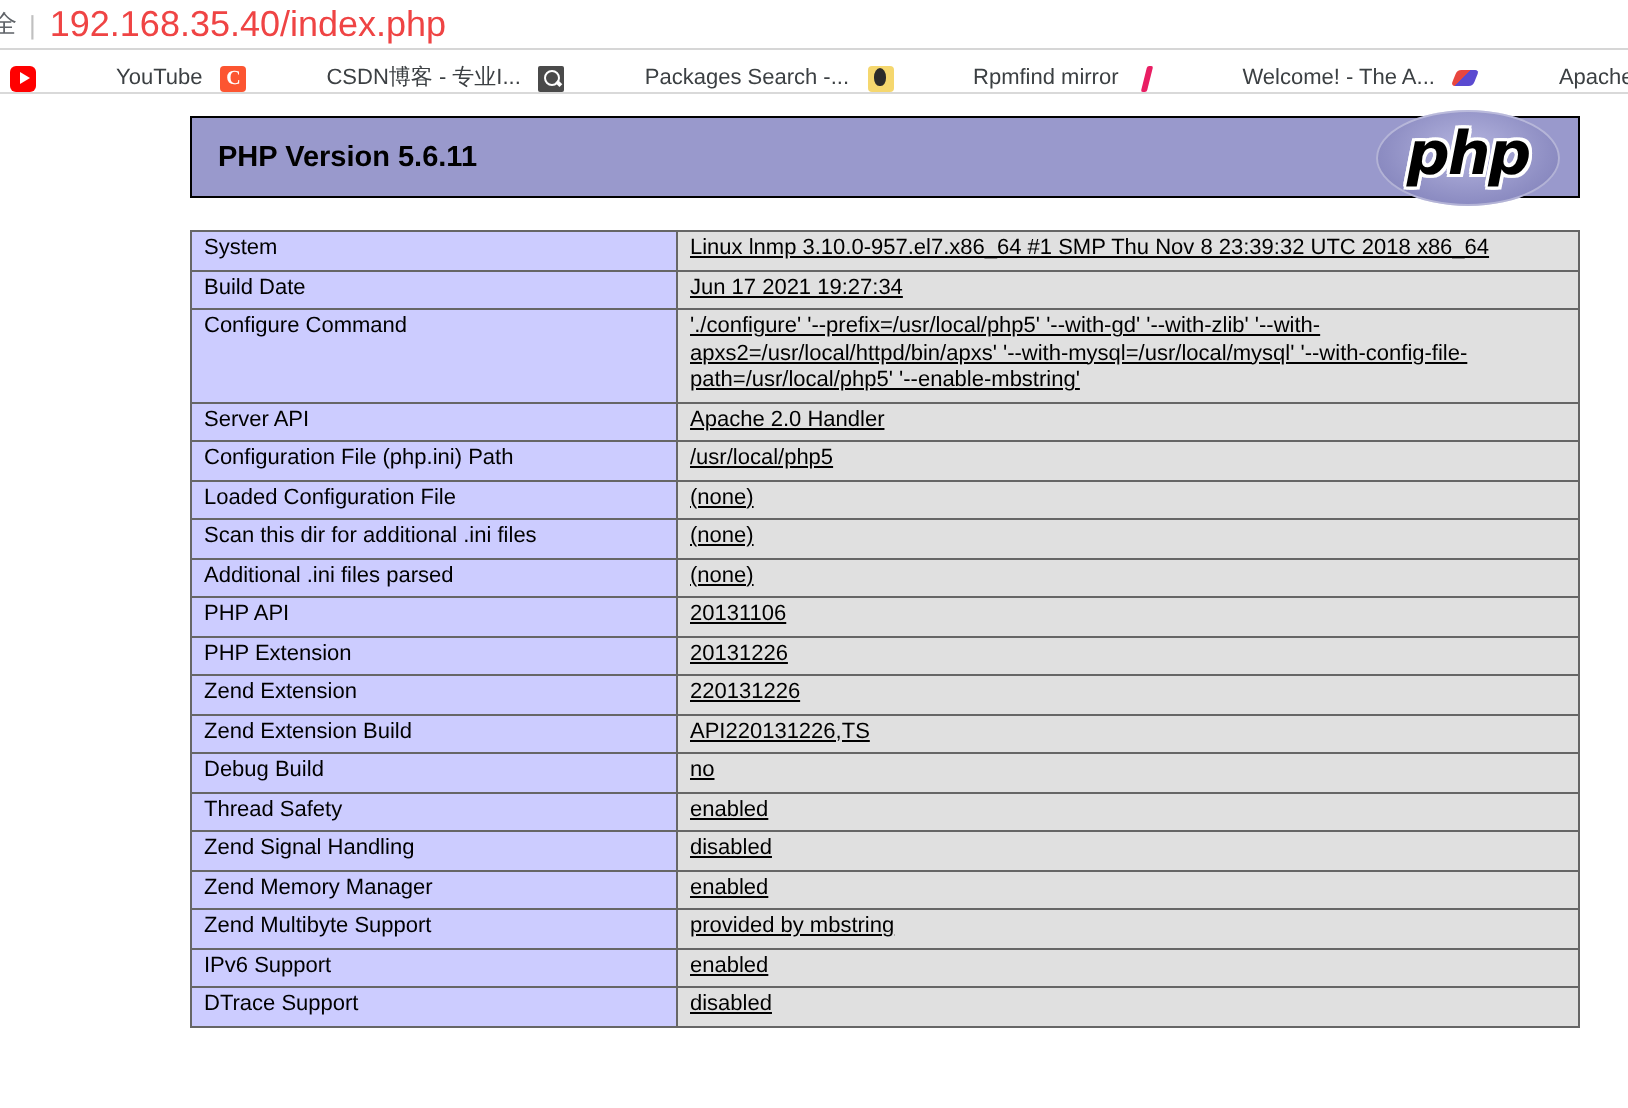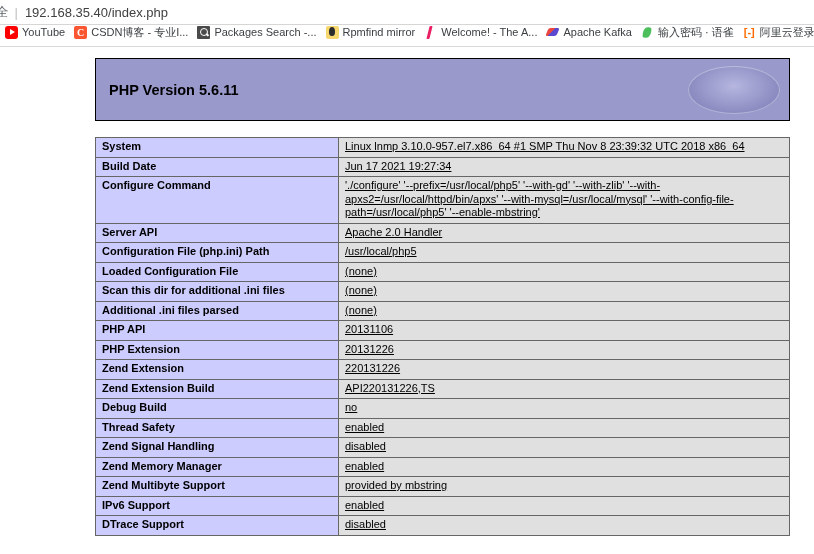--- a/index.html
+++ b/index.html
@@ -32,42 +32,43 @@
     white-space: nowrap;
     margin-left: -4px;
     letter-spacing: 0px;
   }
   #addr-separator {
     color: #c0c0c0;
     font-size: 13px;
     margin: 0 7px 0 6px;
   }
   #url-text {
-    font-size: 13px;
-    color: #404040;
+    font-size: 18px;
+    color: #ef4444;
     white-space: nowrap;
   }
 
   #bookmarks-bar {
     height: 22px;
     display: flex;
     align-items: center;
     background: #ffffff;
     border-bottom: 1px solid #d9d9d9;
     overflow: hidden;
     padding-left: 2px;
   }
   .bookmark {
     display: flex;
-    align-items: flex-start;
+    align-items: flex-end;
     height: 20px;
     padding: 0 5px 0 3px;
     margin-right: 1px;
     white-space: nowrap;
     flex: 0 0 auto;
+    gap: 36px;
   }
   .bookmark .bm-icon {
     width: 13px; height: 13px;
     margin-right: 4px;
     flex: 0 0 auto;
     display: inline-block;
     position: relative;
   }
   .bookmark .bm-label {
     font-size: 11px;
@@ -167,21 +168,21 @@
   #phpinfo-wrap {
     position: absolute;
     left: 95px;
     top: 11px;
     width: 695px;
   }
 
   #php-header {
     background: #9999cc;
     border: 1px solid #000000;
-    height: 63px;
+    height: 41px;
     display: flex;
     align-items: center;
     justify-content: space-between;
     padding: 0 9px 0 13px;
     margin-bottom: 16px;
   }
   #php-version-title {
     font-size: 14.5px;
     font-weight: bold;
     color: #000000;
@@ -232,21 +233,21 @@
     border: 1px solid #666666;
     padding: 2px 6px 3px 6px;
     font-size: 11px;
     vertical-align: top;
     line-height: 13.5px;
   }
   #info-table td.k {
     width: 243px;
     background: #ccccff;
     color: #000000;
-    font-weight: bold;
+    font-weight: normal;
     white-space: nowrap;
   }
   #info-table td.v {
     background: #e0e0e0;
     color: #000000;
     font-weight: normal;
     word-break: break-word;
     text-decoration: underline;
   }
 </style>
@@ -307,20 +308,21 @@
 </div>
 
 <div id="page-viewport">
 
   <div id="phpinfo-wrap">
 
     <div id="php-header">
       <div id="php-version-title">PHP Version 5.6.11</div>
       <div id="php-logo">
         <div class="logo-ellipse"></div>
+        <div class="logo-text">php</div>
       </div>
     </div>
 
     <table id="info-table">
       <tbody>
           <tr>
             <td class="k">System</td>
             <td class="v">Linux lnmp 3.10.0-957.el7.x86_64 #1 SMP Thu Nov 8 23:39:32 UTC 2018 x86_64</td>
           </tr>
           <tr>

